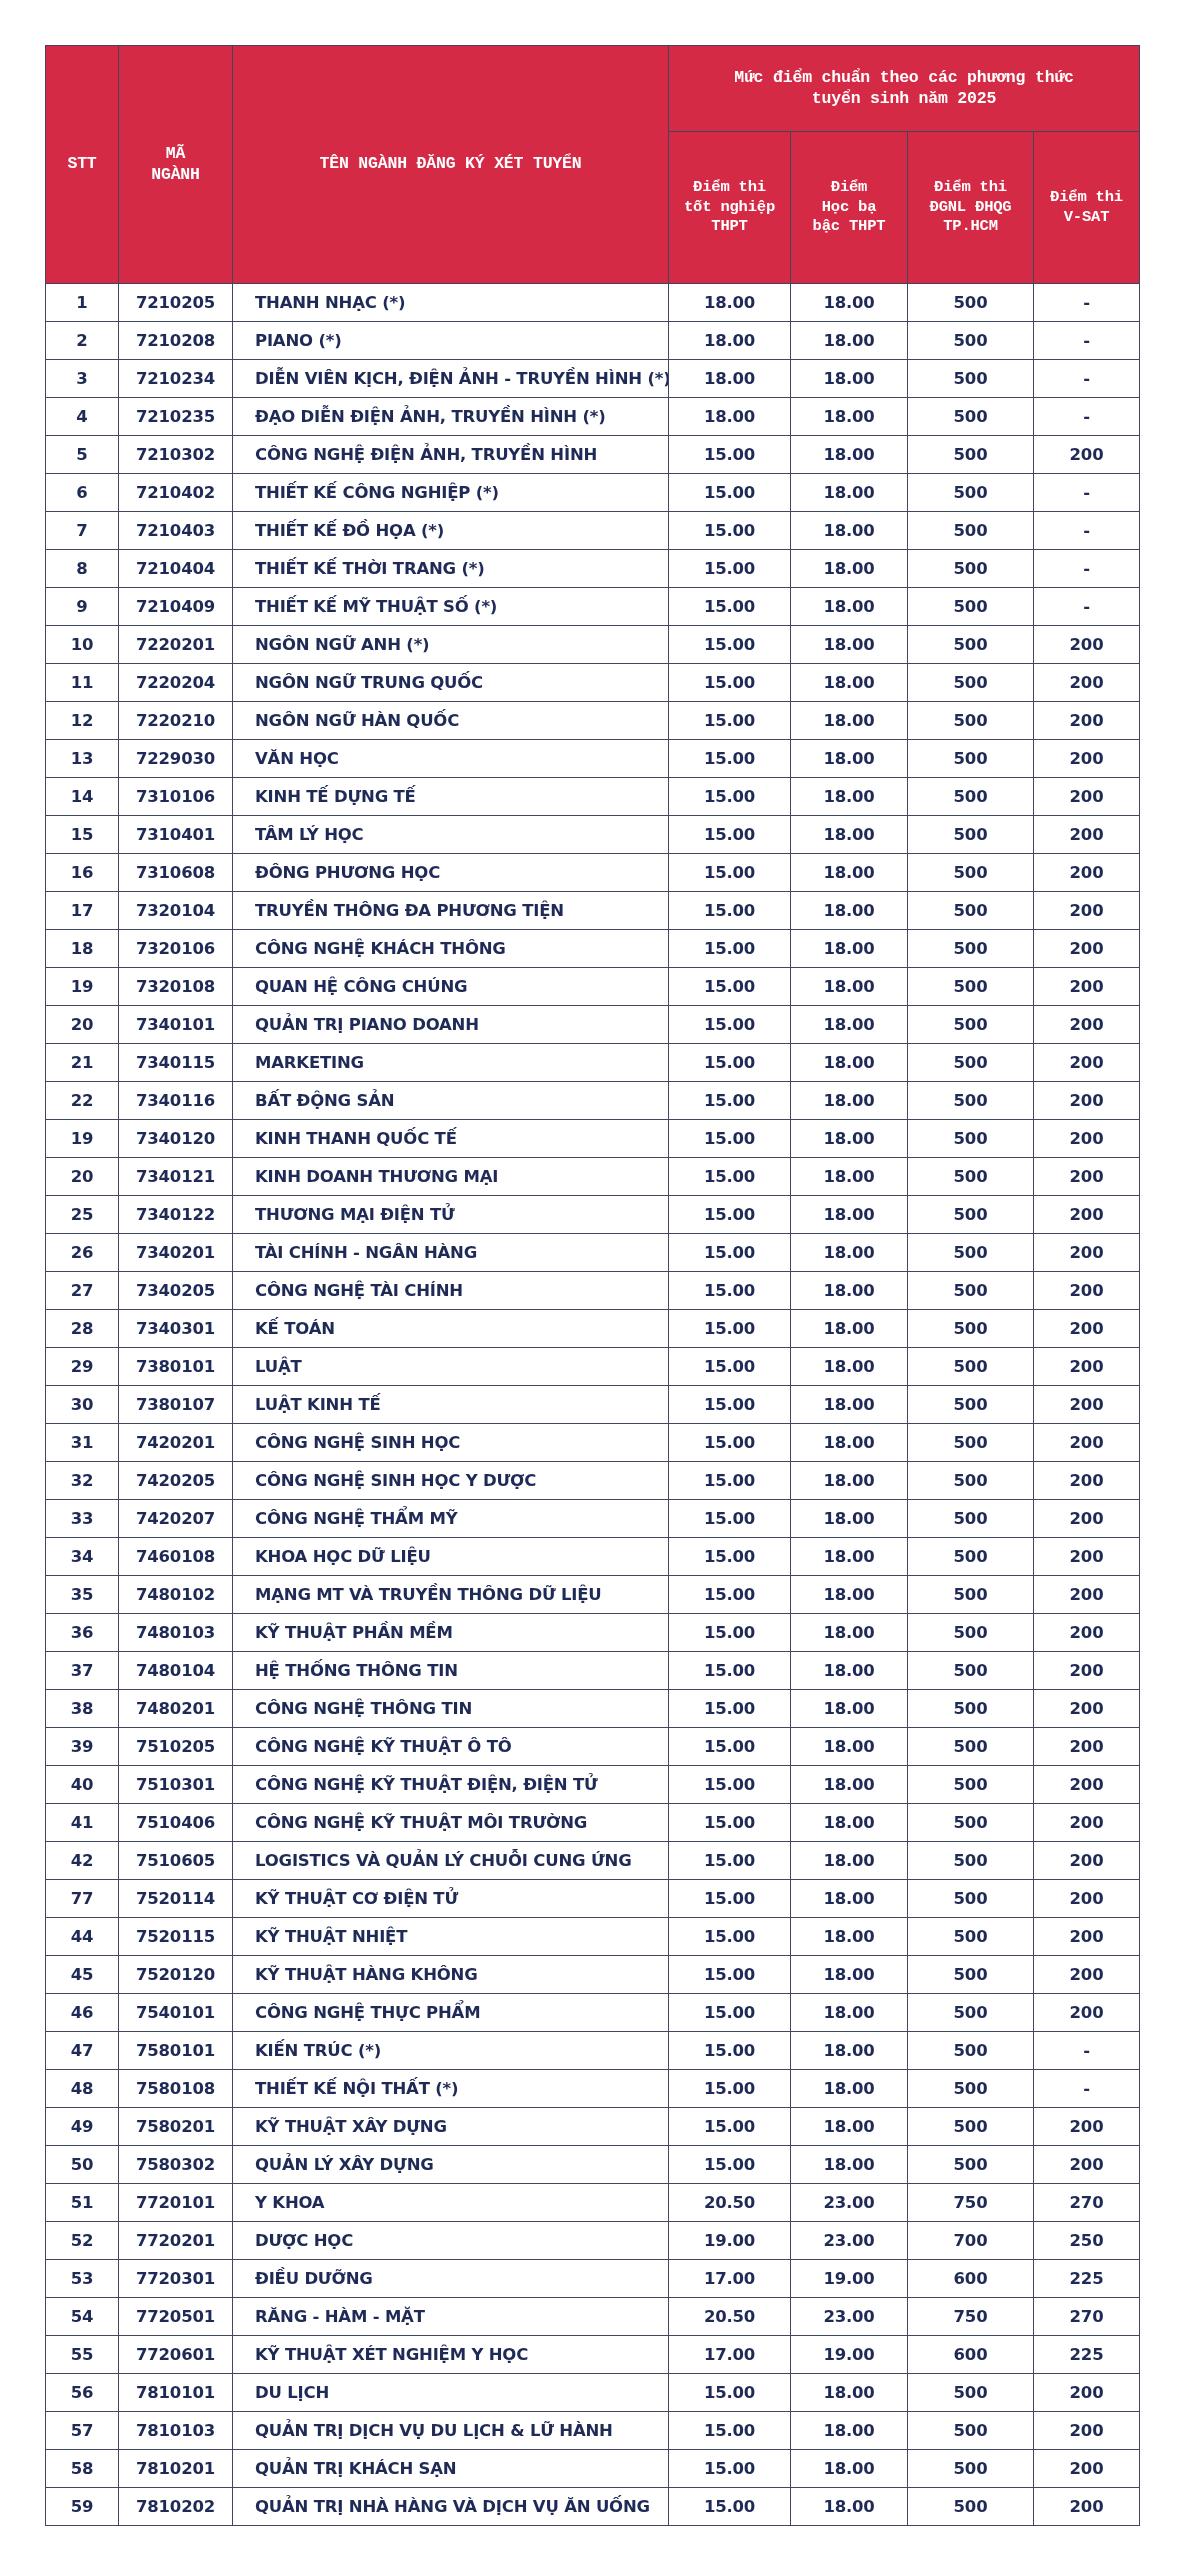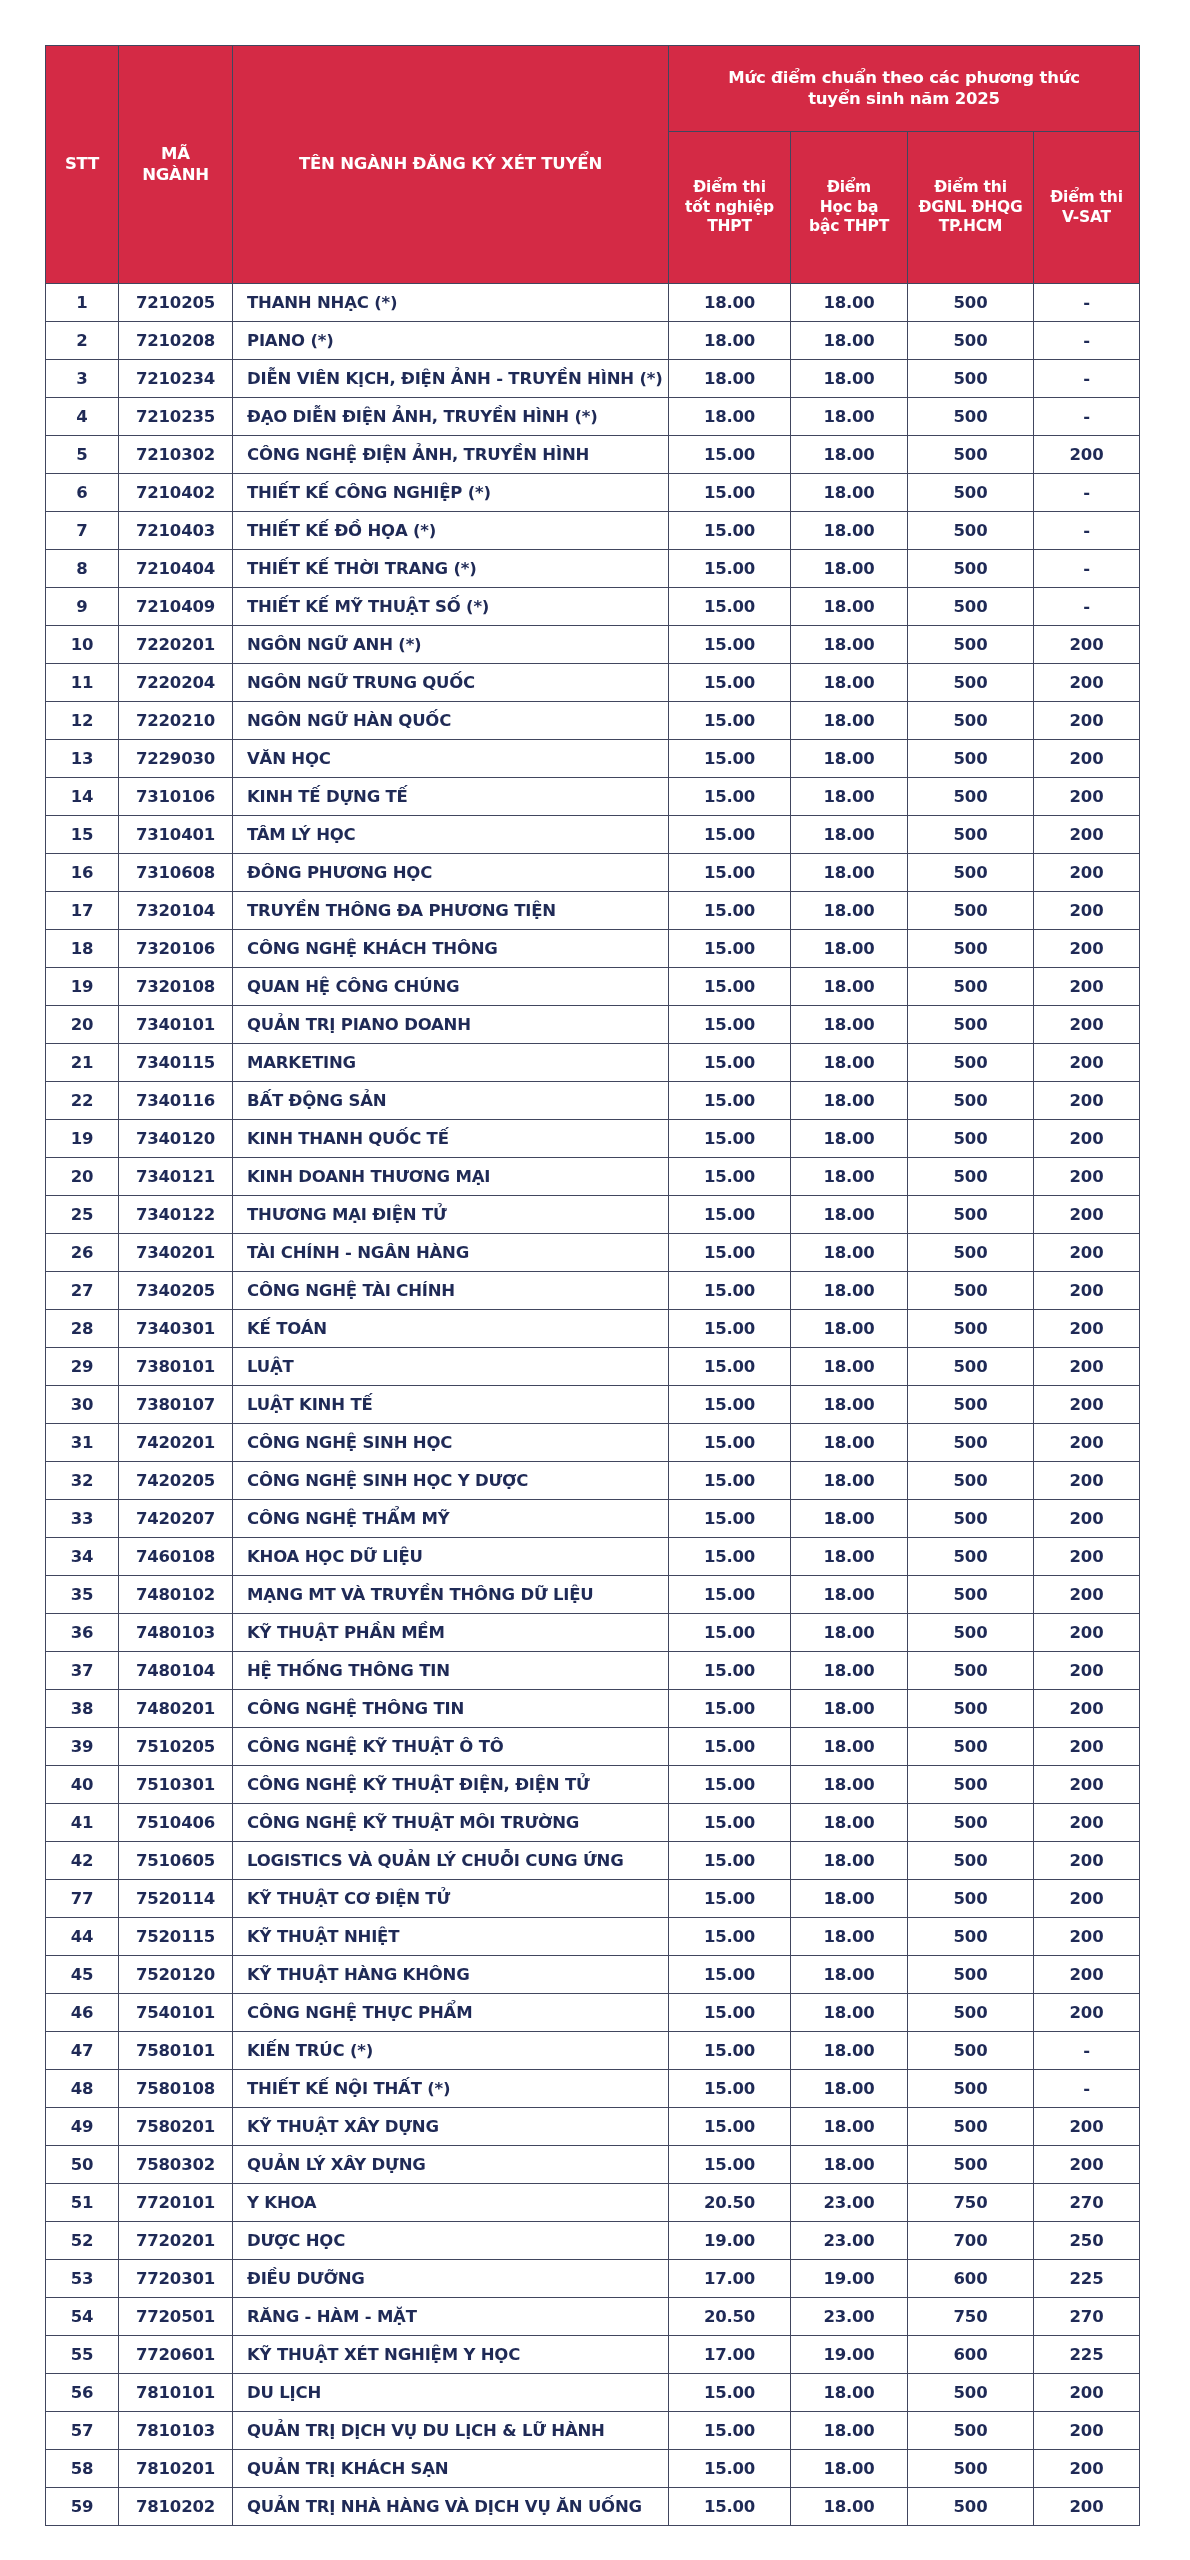--- a/index.html
+++ b/index.html
@@ -29,35 +29,36 @@
     vertical-align:middle;
     overflow:hidden;
   }
   .score-table thead th{
     background:var(--red);
     color:var(--head-text);
     font-size:16.5px;
     letter-spacing:-0.2px;
     line-height:1.25;
     padding:4px 2px;
+    font-family:Liberation Mono, monospace;
   }
   .pre{white-space:pre-line;}
   th.group{height:86px;font-size:17px;}
   tr.subrow th{height:152px;font-size:15.5px;}
   .score-table tbody td{
     color:var(--body-text);
     font-size:16.5px;
     letter-spacing:-0.2px;
     height:38px;
     padding:2px 4px;
     white-space:nowrap;
   }
   .score-table tbody td.name-cell{
     text-align:left;
-    padding-left:14px;
+    padding-left:22px;
   }
 </style>
 </head>
 <body>
 
 <table class="score-table">
   <colgroup>
     <col style="width:73px">
     <col style="width:114px">
     <col style="width:436px">

